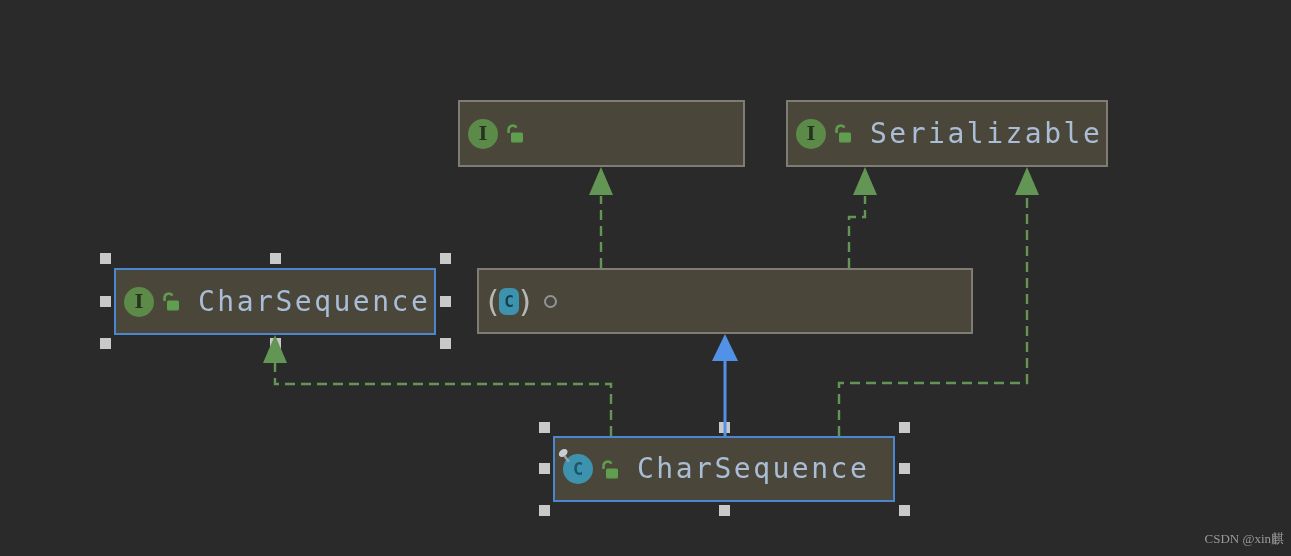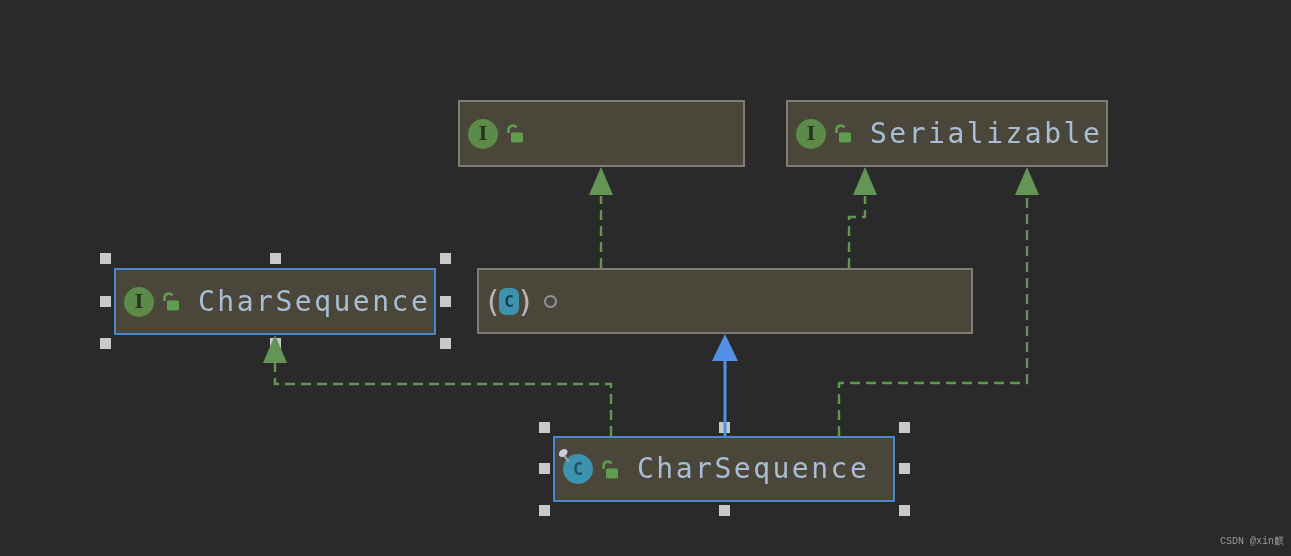--- a/index.html
+++ b/index.html
@@ -48,21 +48,21 @@
   #edges {
     position:absolute; left:0; top:0; z-index:4; pointer-events:none;
   }
   .edge-implements { stroke:#639655; stroke-width:2.4;
     stroke-dasharray:10 6; fill:none; }
   .edge-extends { stroke:#5191e6; stroke-width:3; fill:none; }
   .head-green { fill:#639655; stroke:none; }
   .head-blue { fill:#5191e6; stroke:none; }
   #watermark {
     position:absolute; right:7px; bottom:8px; color:#9a9a9a;
-    font-family:Liberation Mono, monospace; font-size:10px; z-index:5;
+    font-family:Liberation Serif, serif; font-size:13px; z-index:5;
   }
   
   #node-appendable   { left:458px; top:100px; width:287px; height:67px; }
   #node-charsequence { left:786px; top:100px; width:322px; height:67px; }
   #node-serializable { left:114px; top:268px; width:322px; height:67px; }
   #node-abstractstringbuilder { left:477px; top:268px; width:496px; height:66px; }
   #node-stringbuilder { left:553px; top:436px; width:342px; height:66px; }
 </style>
 </head>
 <body>

